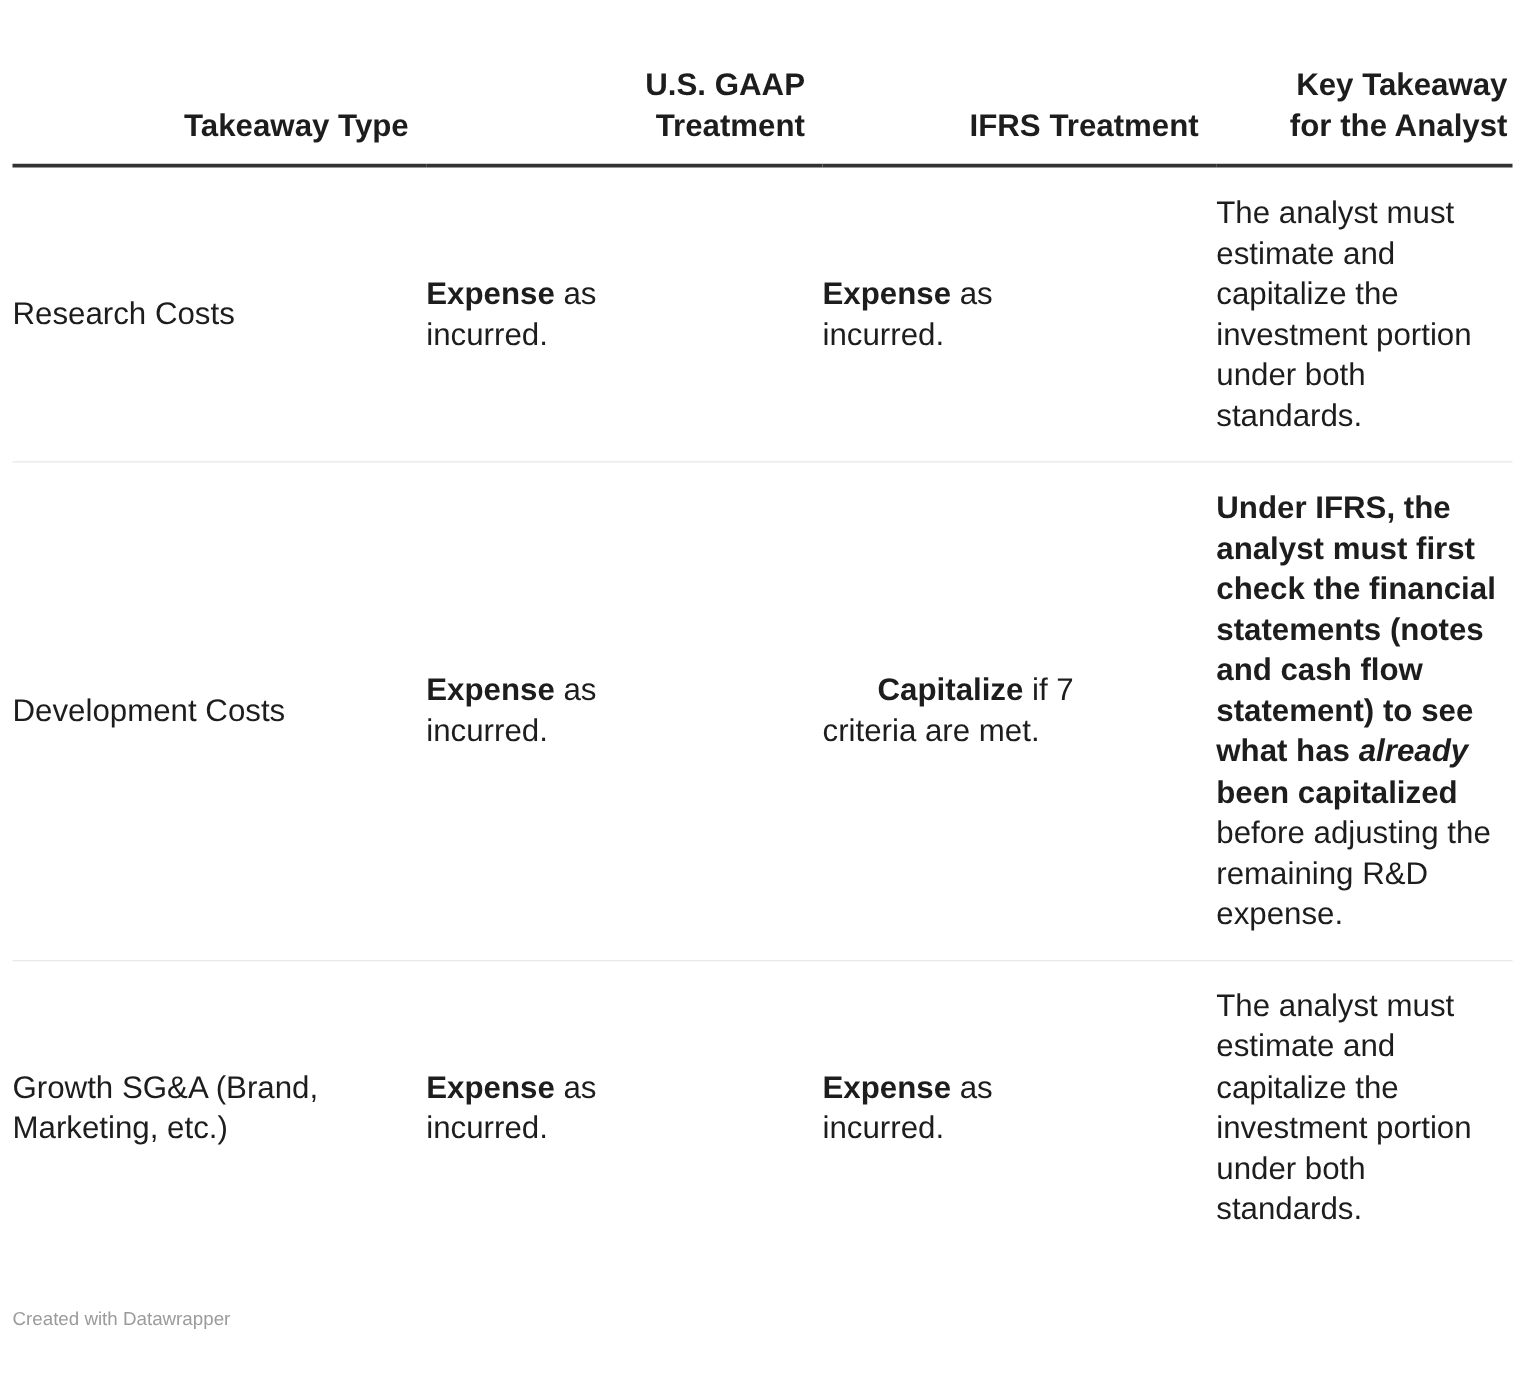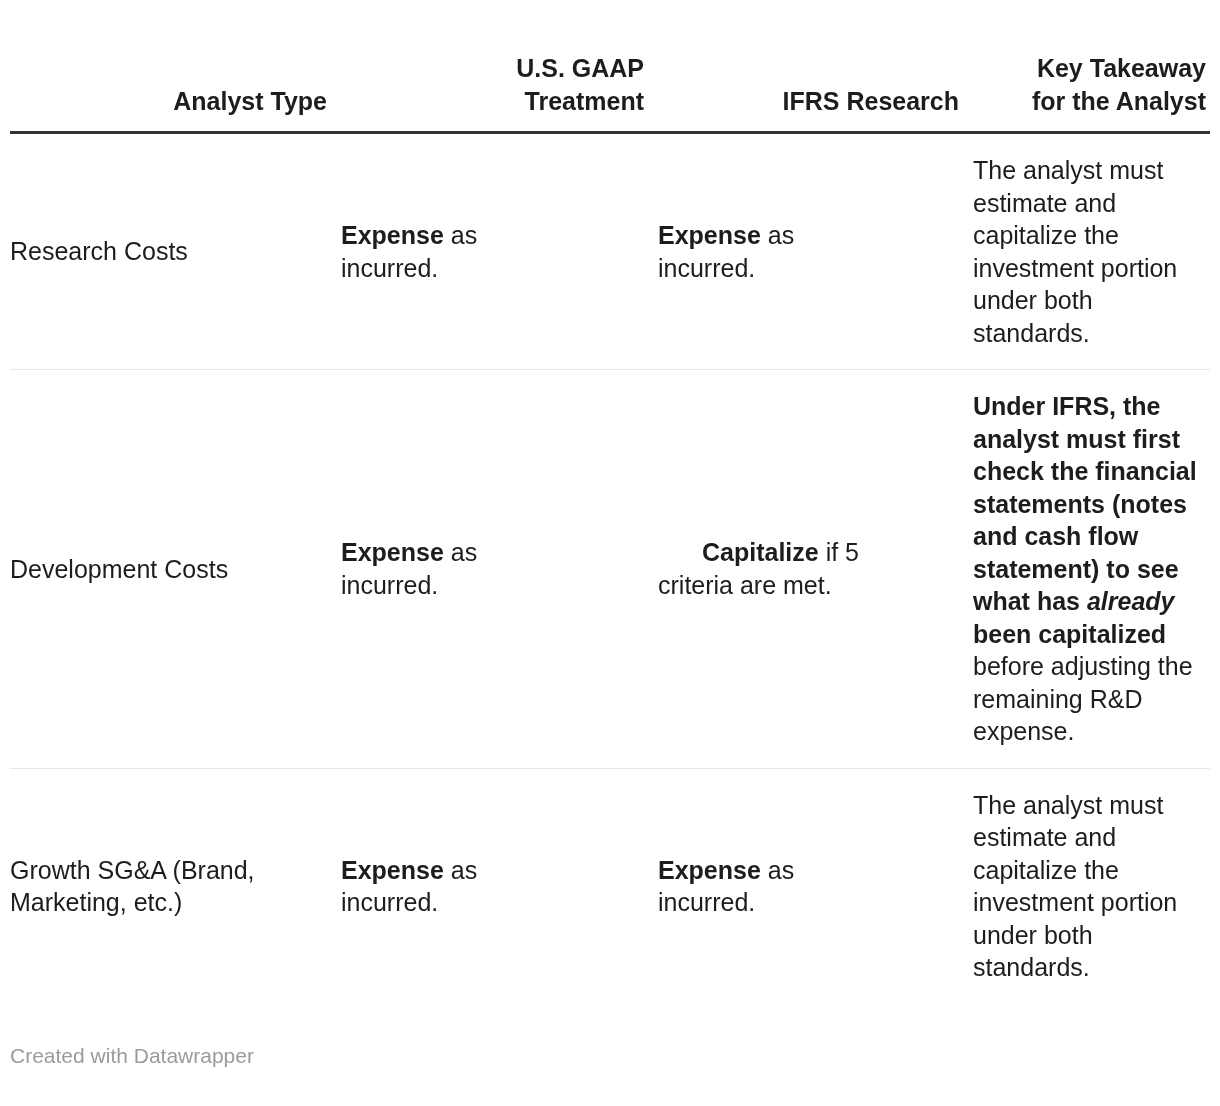--- a/index.html
+++ b/index.html
@@ -50,60 +50,60 @@
     font-weight: 400;
     padding: 20px 14px 20px 0;
     white-space: pre-line;
   }
   td:last-child { padding-right: 6px; }
   tbody tr + tr td { border-top: 1px solid var(--row-rule); }
   .footer {
     margin: 40px 10px 0 10px;
   }
   .footer a {
-    font-size: 21px;
+    font-size: 15px;
     line-height: 24px;
     color: var(--footer-text);
     text-decoration: none;
   }
 </style>
 </head>
 <body>
 
 <table class="dw-table">
   <colgroup>
     <col class="c1">
       <col class="c2">
       <col class="c3">
       <col class="c4">
   </colgroup>
   <thead>
     <tr>
-      <th>Analyst Type</th>
+      <th>Takeaway Type</th>
       <th>U.S. GAAP
 Treatment</th>
-      <th>IFRS Research</th>
+      <th>IFRS Treatment</th>
       <th>Key Takeaway
 for the Analyst</th>
     </tr>
   </thead>
   <tbody>
       <tr>
         <td><span>Research Costs</span></td>
         <td><span style="font-weight: 700;">Expense</span><span> as
 incurred.</span></td>
         <td><span style="font-weight: 700;">Expense</span><span> as
 incurred.</span></td>
         <td><span>The analyst must estimate and capitalize the investment portion under both standards.</span></td>
       </tr>
       <tr>
         <td><span>Development Costs</span></td>
         <td><span style="font-weight: 700;">Expense</span><span> as
 incurred.</span></td>
-        <td><span style="font-weight: 700; margin-left: 44px;">Capitalize</span><span> if 5
+        <td><span style="font-weight: 700; margin-left: 44px;">Capitalize</span><span> if 7
 criteria are met.</span></td>
         <td><span style="font-weight: 700; margin-top: 36px;">Under IFRS, the analyst must first check the financial statements (notes and cash flow statement) to see what has </span><span style="font-weight: 700; font-style: italic;">already</span><span style="font-weight: 700; margin-left: 28px;"> been capitalized</span><span> before adjusting the remaining R&amp;D expense.</span></td>
       </tr>
       <tr>
         <td><span>Growth SG&amp;A (Brand, Marketing, etc.)</span></td>
         <td><span style="font-weight: 700;">Expense</span><span> as
 incurred.</span></td>
         <td><span style="font-weight: 700;">Expense</span><span> as
 incurred.</span></td>
         <td><span>The analyst must estimate and capitalize the investment portion under both standards.</span></td>

